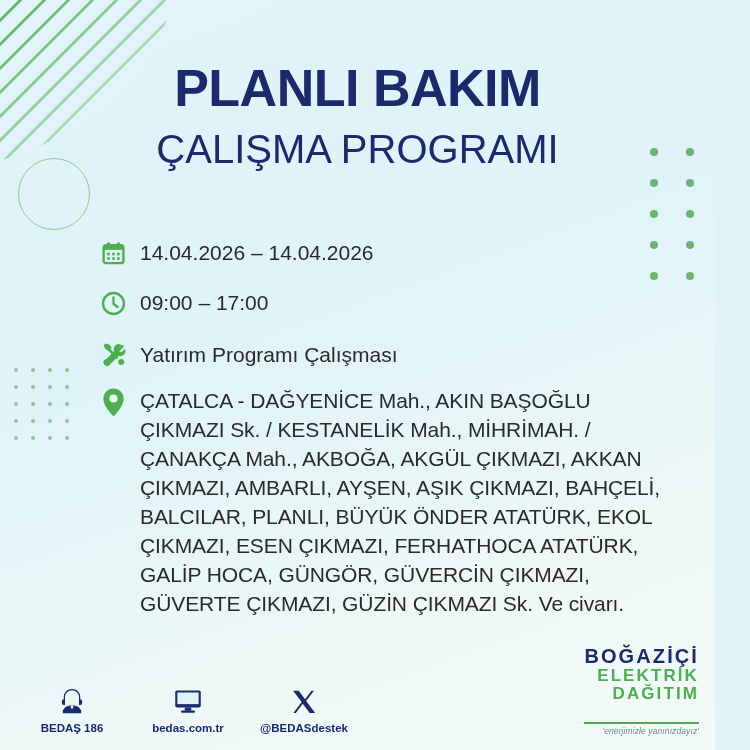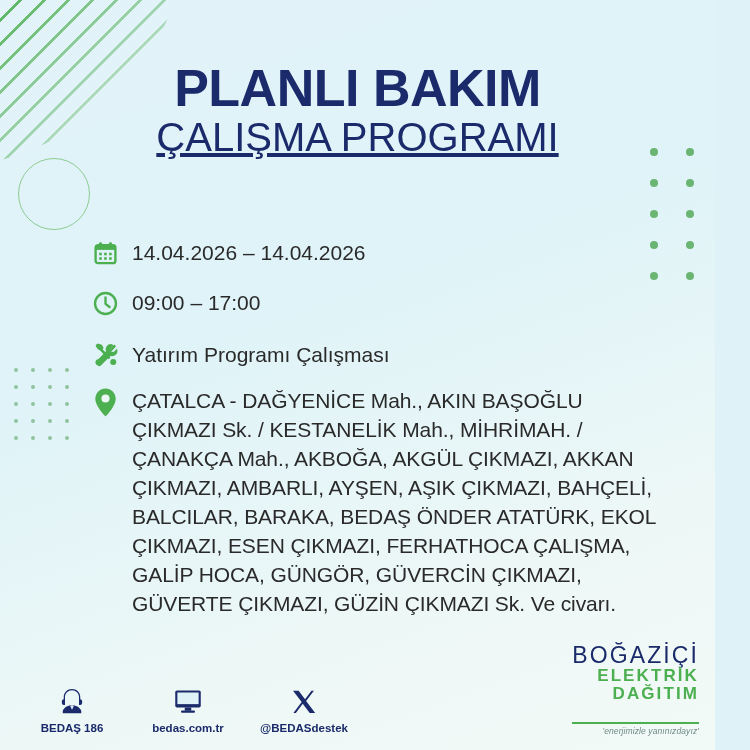--- a/index.html
+++ b/index.html
@@ -87,29 +87,28 @@
     font-weight:bold;
     letter-spacing:-0.5px;
     color:#1b2a6b;
     line-height:1.02;
   }
   #title-sub {
     font-size:40px;
     font-weight:normal;
     color:#1b2a6b;
     line-height:1.12;
-    margin-top:0;
+    margin-top:12px;
     letter-spacing:0px;
-    text-decoration:underline;
   }
 
   
   #info {
     position:absolute;
-    left:92px; top:236px;
+    left:100px; top:236px;
     width:620px;
   }
   .row {
     display:flex;
     align-items:flex-start;
     margin-bottom:12px;
   }
   .row .ico {
     flex:0 0 40px;
     height:34px;
@@ -157,21 +156,21 @@
   }
 
   
   #logo {
     position:absolute;
     right:16px; bottom:14px;
     text-align:right;
     line-height:1.06;
   }
   #logo .l1 {
-    font-size:23px; font-weight:normal; letter-spacing:2.1px;
+    font-size:20px; font-weight:bold; letter-spacing:2.1px;
     color:#1b2a6b;
   }
   #logo .l2, #logo .l3 {
     font-size:17px; font-weight:bold; letter-spacing:2.1px;
     color:#4caf50;
   }
   #logo .l3 { border-bottom:2px solid #4caf50; padding-bottom:19px; }
   #logo .tag {
     margin-top:3px;
     font-size:8.5px;
@@ -294,22 +293,22 @@
           <path d="M12 1.4 C6.9 1.4 2.8 5.5 2.8 10.6 C2.8 17.6 12 26.6 12 26.6
                    C12 26.6 21.2 17.6 21.2 10.6 C21.2 5.5 17.1 1.4 12 1.4 Z" fill="#4caf50"></path>
           <circle cx="12" cy="10.4" r="3.7" fill="#eaf7f5"></circle>
         </svg>
       </div>
       <div class="txt">
         <div>ÇATALCA - DAĞYENİCE Mah., AKIN BAŞOĞLU</div>
         <div>ÇIKMAZI Sk. / KESTANELİK Mah., MİHRİMAH. /</div>
         <div>ÇANAKÇA Mah., AKBOĞA, AKGÜL ÇIKMAZI, AKKAN</div>
         <div>ÇIKMAZI, AMBARLI, AYŞEN, AŞIK ÇIKMAZI, BAHÇELİ,</div>
-        <div>BALCILAR, BARAKA, BEDAŞ ÖNDER ATATÜRK, EKOL</div>
-        <div>ÇIKMAZI, ESEN ÇIKMAZI, FERHATHOCA ÇALIŞMA,</div>
+        <div>BALCILAR, PLANLI, BÜYÜK ÖNDER ATATÜRK, EKOL</div>
+        <div>ÇIKMAZI, ESEN ÇIKMAZI, FERHATHOCA ATATÜRK,</div>
         <div>GALİP HOCA, GÜNGÖR, GÜVERCİN ÇIKMAZI,</div>
         <div>GÜVERTE ÇIKMAZI, GÜZİN ÇIKMAZI Sk. Ve civarı.</div>
       </div>
     </div>
 
   </div>
 
   <div id="footer">
 
     <div class="fitem">

